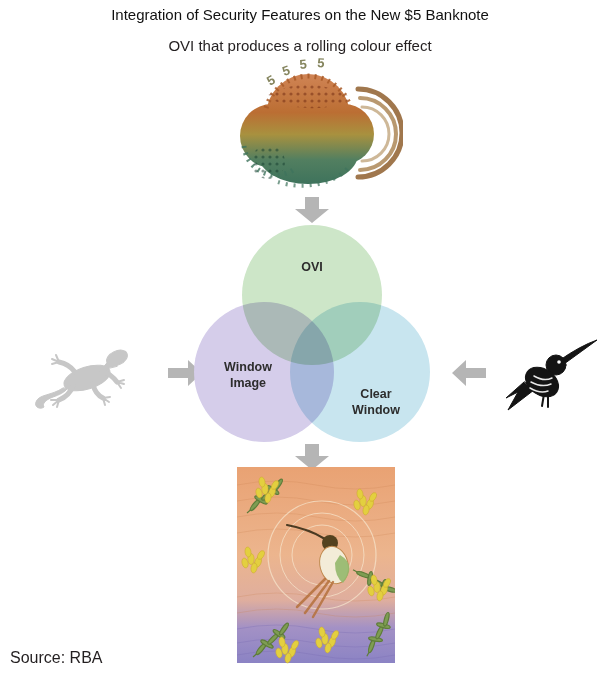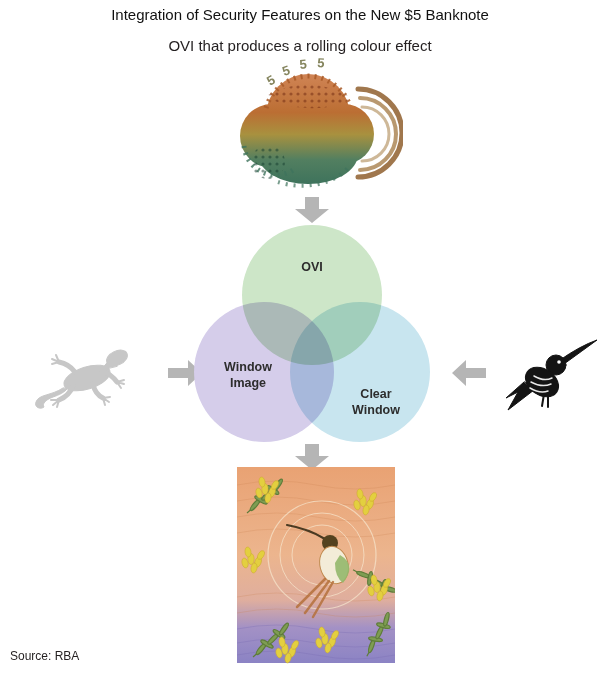--- a/index.html
+++ b/index.html
@@ -37,21 +37,21 @@
   .l-left { left:208px; top:360px; width:80px; }
   .l-right{ left:336px; top:360px; width:80px;margin-top:27px; }
   .caption{
     position:absolute; font-size:12px; color:#231f20; text-align:center; line-height:1.35;
   }
   .left-caption { left:5px;   top:287px; width:180px; }
   .right-caption{ left:478px; top:287px; width:110px; }
   .gecko   { position:absolute; left:28px;  top:336px; width:112px; height:80px; }
   .bird    { position:absolute; left:504px; top:334px; width:95px;  height:80px; }
   .banknote{ position:absolute; left:237px; top:466px; width:158px; height:198px; }
-  .source{ position:absolute; left:10px; top:649px; font-size:12px; color:#231f20; }
+  .source{ position:absolute; left:10px; top:649px; font-size:16px; color:#231f20; }
 </style>
 </head>
 <body>
 
 <div class="page">
 
   <h1 class="title">Integration of Security Features on the New $5 Banknote</h1>
 
   <div class="ovi-caption">OVI that produces a rolling colour effect</div>
 

